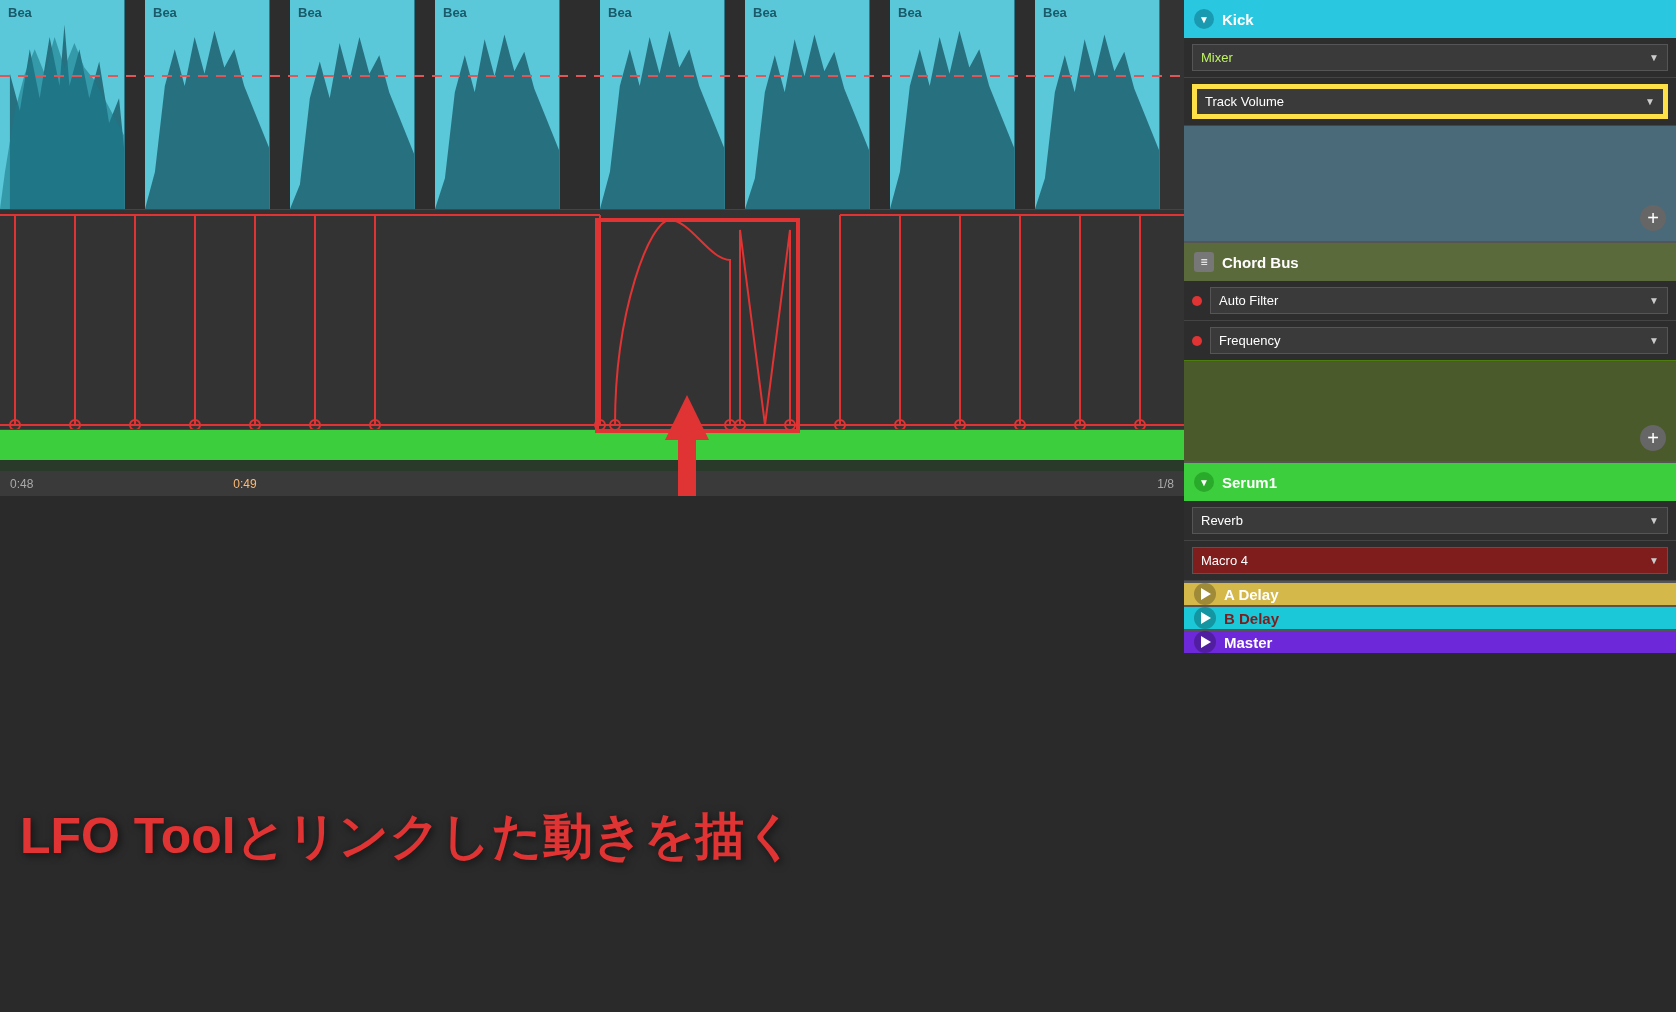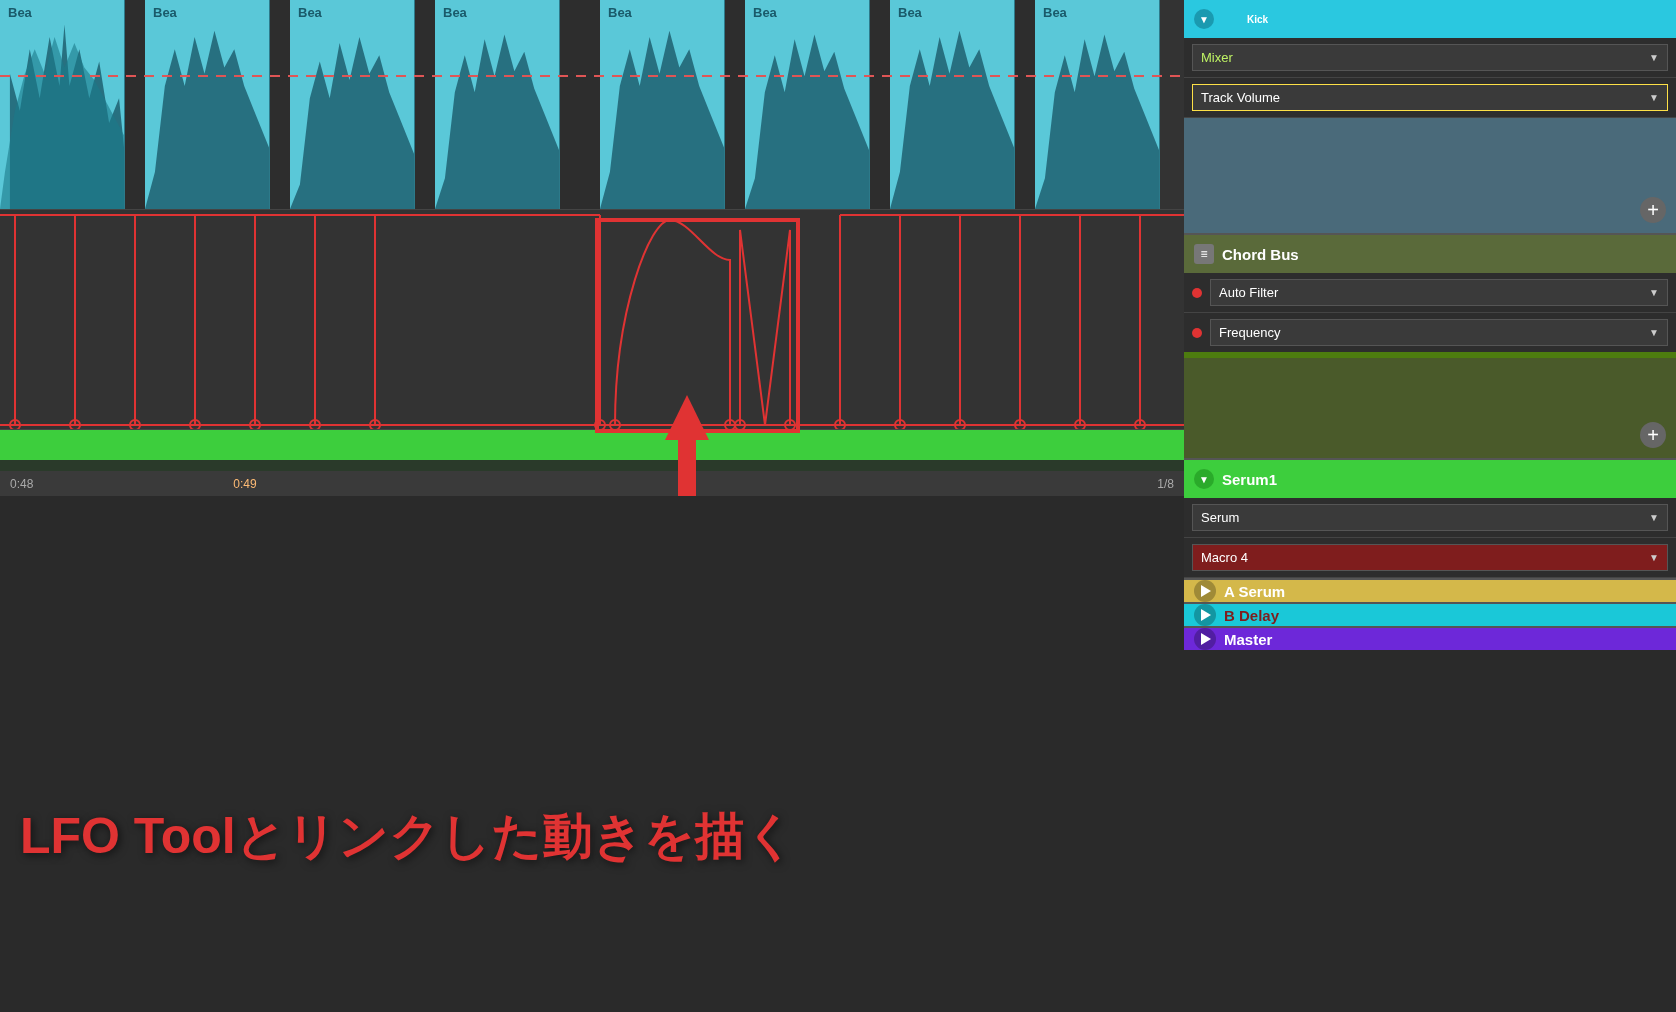--- a/index.html
+++ b/index.html
@@ -315,32 +315,32 @@
       </div>
 
     </div>
 
     <div class="right-panel" style="width:492px; background:#2d2d2d; display:flex; flex-direction:column;">
 
       <div style="position:relative; background:#2d2d2d;">
 
         <div style="background:#2ac8e0; height:38px; display:flex; align-items:center; padding:0 10px;">
           <div style="width:20px; height:20px; background:#1a9ab0; border-radius:50%; display:flex; align-items:center; justify-content:center; margin-right:8px; flex-shrink:0; color:white; font-size:10px;">▼</div>
-          <span style="color:white; font-size:10px; font-weight:bold;margin-left:25px;">Kick</span>
+          <span style="color:white; font-size:15px; font-weight:bold;">Kick</span>
         </div>
 
         <div style="display:flex; align-items:center; padding:6px 8px; border-bottom:1px solid #444;">
           <div style="flex:1; background:#3a3a3a; border:1px solid #555; padding:5px 8px; display:flex; align-items:center; cursor:pointer;">
             <span style="flex:1; color:#bef264; font-size:13px;">Mixer</span>
             <span style="color:#ccc; font-size:10px;">▼</span>
           </div>
         </div>
 
         <div style="display:flex; align-items:center; padding:6px 8px; border-bottom:1px solid #444;">
-          <div style="flex:1; background:#3a3a3a; border:1px solid #fde047; padding:5px 8px; display:flex; align-items:center; cursor:pointer;">
+          <div style="flex:1; background:#3a3a3a; border:5px solid #fde047; padding:5px 8px; display:flex; align-items:center; cursor:pointer;">
             <span style="flex:1; color:white; font-size:13px;">Track Volume</span>
             <span style="color:#ccc; font-size:10px;">▼</span>
           </div>
         </div>
 
         <div style="height:115px; background:#4a6a7a; position:relative;">
           <div style="position:absolute; right:10px; bottom:10px; width:26px; height:26px; background:#666; border-radius:50%; display:flex; align-items:center; justify-content:center; color:white; font-size:20px; cursor:pointer; font-weight:300;">+</div>
         </div>
       </div>
 
@@ -352,21 +352,21 @@
         </div>
 
         <div style="display:flex; align-items:center; padding:6px 8px; border-bottom:1px solid #444; background:#2d2d2d;">
           <div style="width:10px; height:10px; background:#e03333; border-radius:50%; margin-right:8px; flex-shrink:0;"></div>
           <div style="flex:1; background:#3a3a3a; border:1px solid #555; padding:5px 8px; display:flex; align-items:center; cursor:pointer;">
             <span style="flex:1; color:white; font-size:13px;">Auto Filter</span>
             <span style="color:#ccc; font-size:10px;">▼</span>
           </div>
         </div>
 
-        <div style="display:flex; align-items:center; padding:6px 8px; border-bottom:6px solid #4d7c0f; background:#2d2d2d;">
+        <div style="display:flex; align-items:center; padding:6px 8px; border-bottom:1px solid #4d7c0f; background:#2d2d2d;">
           <div style="width:10px; height:10px; background:#e03333; border-radius:50%; margin-right:8px; flex-shrink:0;"></div>
           <div style="flex:1; background:#3a3a3a; border:1px solid #555; padding:5px 8px; display:flex; align-items:center; cursor:pointer;">
             <span style="flex:1; color:white; font-size:13px;">Frequency</span>
             <span style="color:#ccc; font-size:10px;">▼</span>
           </div>
         </div>
 
         <div style="height:100px; background:#4a5a2a; position:relative;">
           <div style="position:absolute; right:10px; bottom:10px; width:26px; height:26px; background:#666; border-radius:50%; display:flex; align-items:center; justify-content:center; color:white; font-size:20px; cursor:pointer; font-weight:300;">+</div>
         </div>
@@ -374,38 +374,38 @@
 
       <div style="background:#2d2d2d; border-top:2px solid #555;">
 
         <div style="background:#3dce3d; height:38px; display:flex; align-items:center; padding:0 10px;">
           <div style="width:20px; height:20px; background:#2aaa2a; border-radius:50%; display:flex; align-items:center; justify-content:center; margin-right:8px; flex-shrink:0; color:white; font-size:10px;">▼</div>
           <span style="color:white; font-size:15px; font-weight:bold;">Serum1</span>
         </div>
 
         <div style="display:flex; align-items:center; padding:6px 8px; border-bottom:1px solid #444;">
           <div style="flex:1; background:#3a3a3a; border:1px solid #555; padding:5px 8px; display:flex; align-items:center; cursor:pointer;">
-            <span style="flex:1; color:white; font-size:13px;">Serum</span>
+            <span style="flex:1; color:white; font-size:13px;">Reverb</span>
             <span style="color:#ccc; font-size:10px;">▼</span>
           </div>
         </div>
 
         <div style="display:flex; align-items:center; padding:6px 8px; border-bottom:1px solid #444;">
           <div style="flex:1; background:#7f1d1d; border:1px solid #555; padding:5px 8px; display:flex; align-items:center; cursor:pointer;">
             <span style="flex:1; color:white; font-size:13px;">Macro 4</span>
             <span style="color:#ccc; font-size:10px;">▼</span>
           </div>
         </div>
       </div>
 
       <div style="background:#d4b84a; height:40px; display:flex; align-items:center; padding:0 10px; border-top:2px solid #555; cursor:pointer;">
         <div style="width:22px; height:22px; border-radius:50%; background:rgba(0,0,0,0.25); display:flex; align-items:center; justify-content:center; margin-right:8px; flex-shrink:0;">
           <div style="width:0; height:0; border-top:6px solid transparent; border-bottom:6px solid transparent; border-left:10px solid white; margin-left:2px;"></div>
         </div>
-        <span style="color:white; font-size:15px; font-weight:bold;">A Serum</span>
+        <span style="color:white; font-size:15px; font-weight:bold;">A Delay</span>
       </div>
 
       <div style="background:#1ac8d8; height:40px; display:flex; align-items:center; padding:0 10px; border-top:2px solid #555; cursor:pointer;">
         <div style="width:22px; height:22px; border-radius:50%; background:rgba(0,0,0,0.25); display:flex; align-items:center; justify-content:center; margin-right:8px; flex-shrink:0;">
           <div style="width:0; height:0; border-top:6px solid transparent; border-bottom:6px solid transparent; border-left:10px solid white; margin-left:2px;"></div>
         </div>
         <span style="color:#7f1d1d; font-size:15px; font-weight:bold;">B Delay</span>
       </div>
 
       <div style="background:#6d28d9; height:40px; display:flex; align-items:center; padding:0 10px; border-top:2px solid #555; cursor:pointer;">

